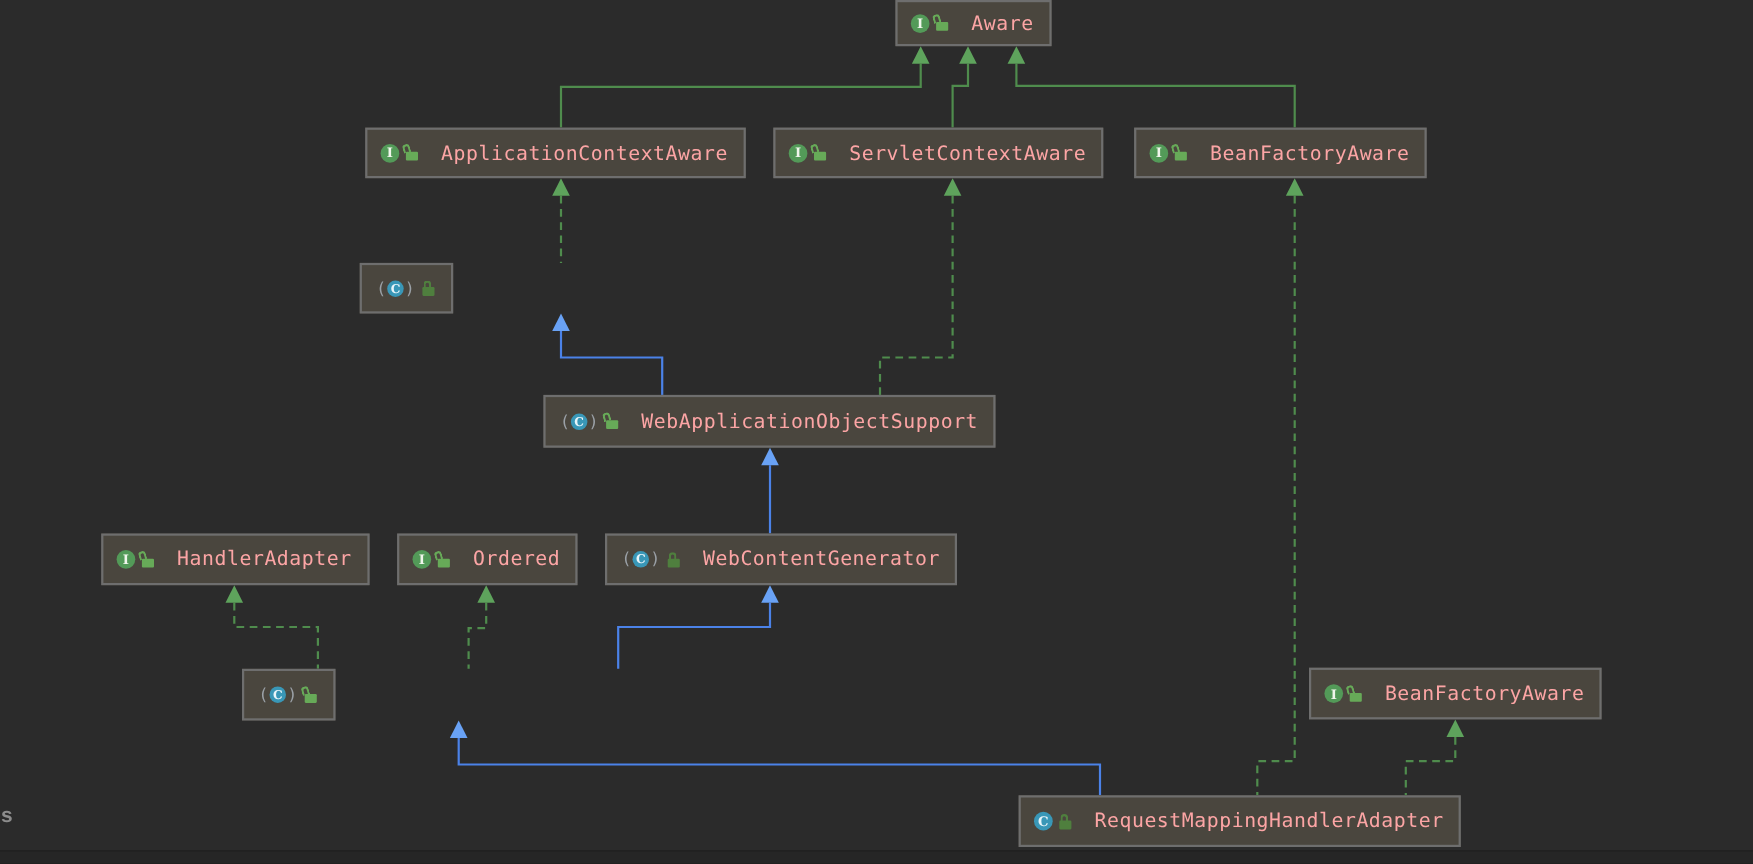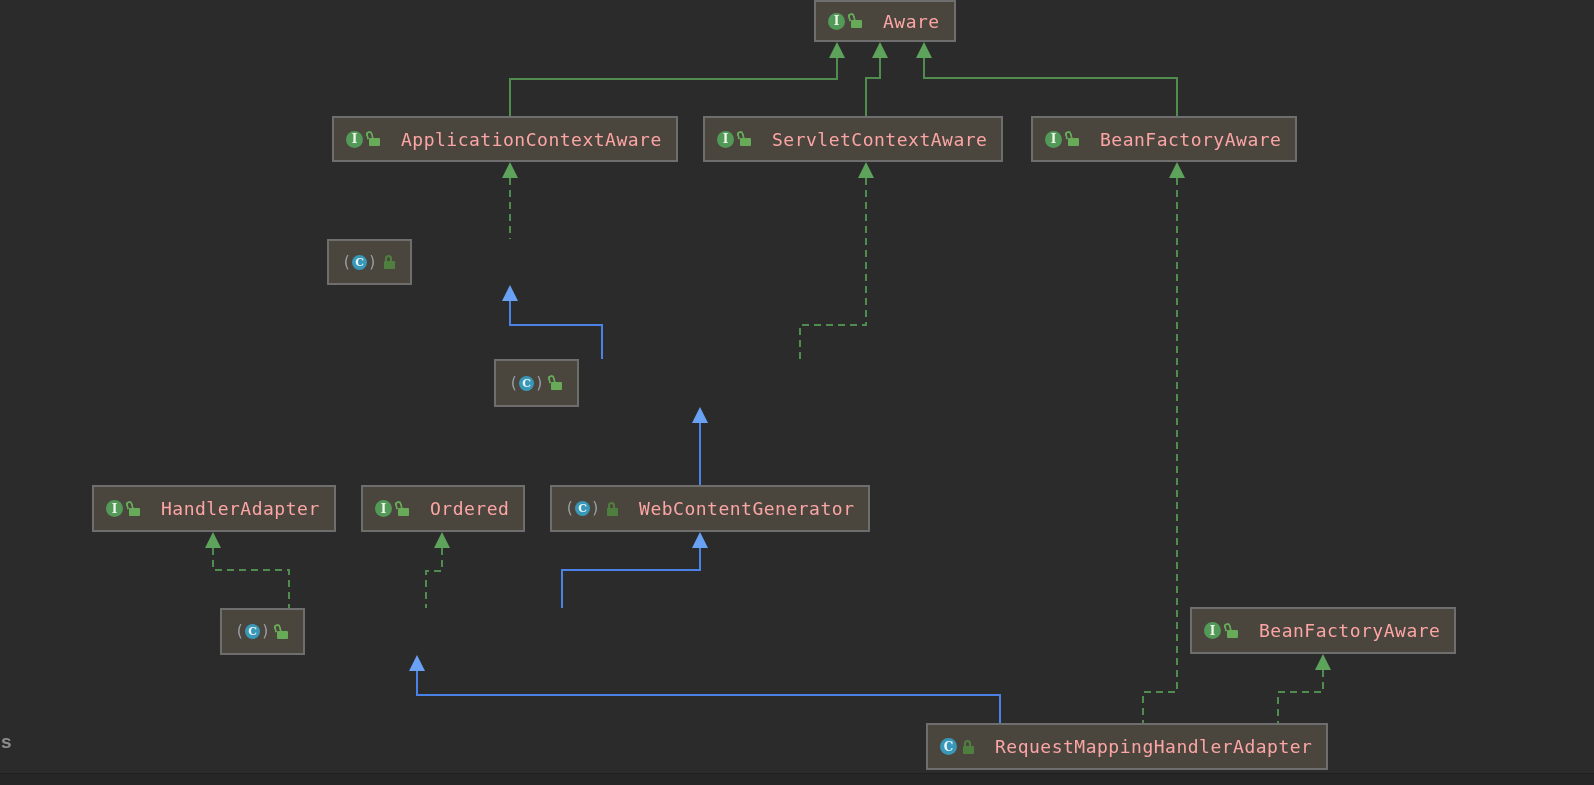--- a/index.html
+++ b/index.html
@@ -137,20 +137,21 @@
       <div class="uml-node" style="left: 494px; top: 359px; height: 48px;">
         <span class="icon-group">
           <span class="paren">(</span>
           <span class="badge cls small">C</span>
           <span class="paren">)</span>
         </span>
         <span class="lock open">
           <span class="shackle"></span>
           <span class="lbody"></span>
         </span>
+        <span class="label">WebApplicationObjectSupport</span>
       </div>
       <div class="uml-node" style="left: 92px; top: 485px; height: 47px;">
         <span class="icon-group">
           <span class="badge iface">I</span>
         </span>
         <span class="lock open">
           <span class="shackle"></span>
           <span class="lbody"></span>
         </span>
         <span class="label">HandlerAdapter</span>

